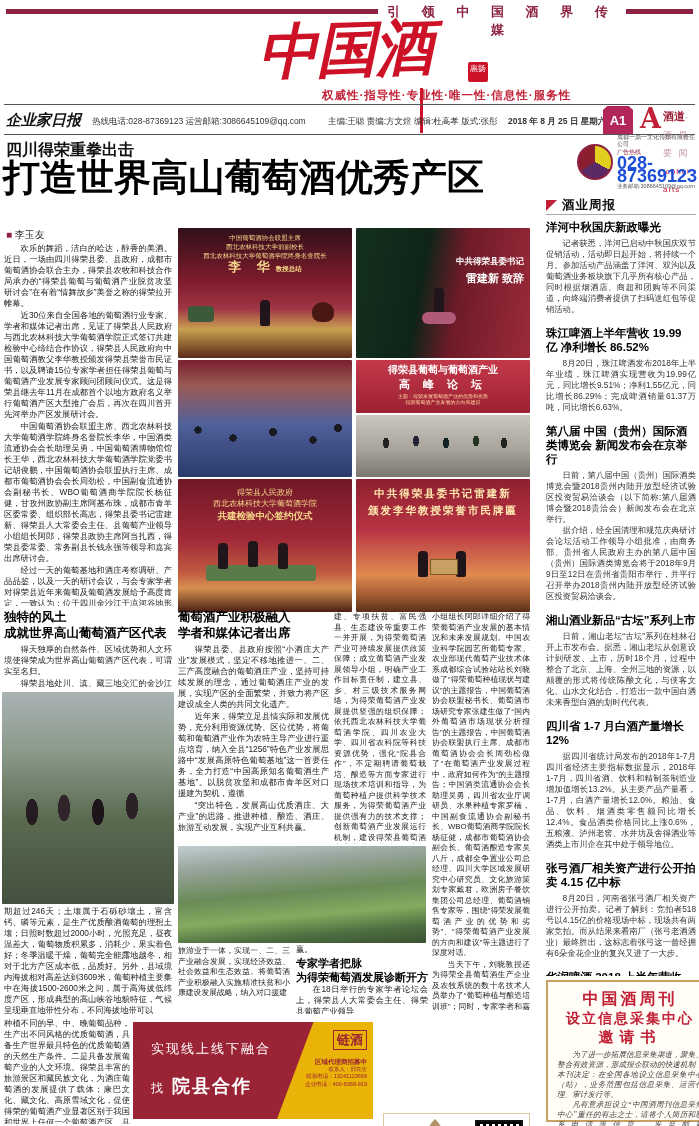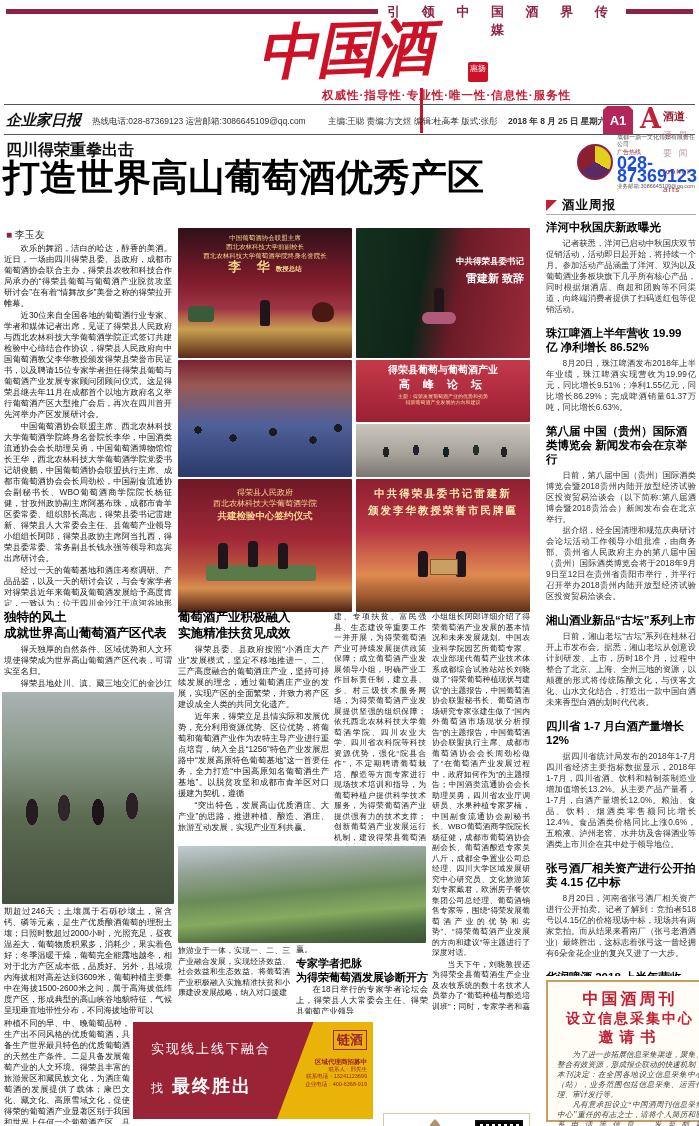--- a/index.html
+++ b/index.html
@@ -150,21 +150,21 @@
 
     <div class="ph" style="background:
            radial-gradient(6px 6px at 20px 70px,#1a1a22 60%,transparent 61%),
            radial-gradient(6px 6px at 55px 78px,#1a1a22 60%,transparent 61%),
            radial-gradient(7px 7px at 95px 72px,#1a1a22 60%,transparent 61%),
            radial-gradient(6px 6px at 135px 80px,#1a1a22 60%,transparent 61%),
            radial-gradient(7px 7px at 160px 68px,#1a1a22 60%,transparent 61%),
            linear-gradient(180deg,#7a2030 0%,#9a5a55 22%,#50609a 55%,#2a3a6a 100%);"></div>
 
     <div style="display:flex;flex-direction:column;gap:2px;">
-      <div class="ph" style="height:62px;background:linear-gradient(180deg,#c43a4a,#9c1f33);">
+      <div class="ph" style="height:53px;background:linear-gradient(180deg,#c43a4a,#9c1f33);">
         <div class="txt" style="top:3px;color:#fff;">
           <div style="font-size:10px;font-weight:bold;">得荣县葡萄与葡萄酒产业</div>
           <div style="font-size:11px;font-weight:bold;letter-spacing:5px;">高 峰 论 坛</div>
           <div style="font-size:5px;color:#ffd9a0;margin-top:1px;">主题：得荣发展葡萄酒产业的优势和劣势</div>
           <div style="font-size:5px;color:#ffd9a0;">得荣葡萄酒产业发展的方向和建议</div>
         </div>
       </div>
       <div class="ph" style="flex:1;background:
            radial-gradient(5px 9px at 30px 28px,#222 60%,transparent 61%),
            radial-gradient(5px 9px at 60px 26px,#223 60%,transparent 61%),
@@ -213,21 +213,21 @@
        linear-gradient(180deg,#aab2b4 0%,#8a9a8a 28%,#5a6a50 60%,#44503e 100%);"></div>
   <div class="abs col" style="left:4px;top:906px;width:168px;height:110px;">
     <p class="noind">期超过246天；土壤属于石砾砂壤土，富含钙、磷等元素，是生产优质酿酒葡萄的理想土壤；日照时数超过2000小时，光照充足，昼夜温差大，葡萄物质积累多，消耗少，果实着色好；冬季温暖干燥，葡萄完全能露地越冬，相对于北方产区成本低，品质好。另外，县域境内海拔相对高差达到3609米，葡萄种植主要集中在海拔1500-2600米之间，属于高海拔低纬度产区，形成典型的高山峡谷地貌特征，气候呈现垂直地带性分布，不同海拔地带可以</p>
   </div>
   <div class="abs col" style="left:4px;top:1018px;width:126px;height:106px;">
     <p class="noind">种植不同的早、中、晚葡萄品种，生产出不同风格的优质葡萄酒，具备生产世界最具特色的优质葡萄酒的天然生产条件。二是具备发展葡萄产业的人文环境。得荣县丰富的旅游景区和藏民族文化，为酒庄葡萄酒的发展提供了载体；康巴文化、藏文化、高原雪域文化，促使得荣的葡萄酒产业显著区别于我国和世界上任何一个葡萄酒产区，具有独特的历史、文化和民族“符号”；地处大香格里拉旅游环线中部、香格里拉旅游环线核心区，中国西部的太阳谷、翁甲圣山、下拥风景名胜、毛屋大峡谷等一大批旅游资</p>
   </div>
 
   <div class="abs subhead" style="left:178px;top:609px;width:152px;">
     <div>葡萄酒产业积极融入</div>
-    <div>实施精准扶贫见成效</div>
+    <div>学者和媒体记者出席</div>
   </div>
   <div class="abs col" style="left:178px;top:644px;width:151px;height:200px;">
     <p>得荣县委、县政府按照“小酒庄大产业”发展模式，坚定不移地推进一、二、三产高度融合的葡萄酒庄产业，坚持可持续发展的理念，通过葡萄酒庄产业的发展，实现产区的全面繁荣，并致力将产区建设成全人类的共同文化遗产。</p>
     <p>近年来，得荣立足县情实际和发展优势，充分利用资源优势、区位优势，将葡萄和葡萄酒产业作为农特主导产业进行重点培育，纳入全县“1256”特色产业发展思路中“发展高原特色葡萄基地”这一首要任务，全力打造“中国高原知名葡萄酒生产基地”。以脱贫攻坚和成都市青羊区对口援建为契机，遵循</p>
     <p>“突出特色，发展高山优质酒庄、大产业”的思路，推进种植、酿造、酒庄、旅游互动发展，实现产业互利共赢。</p>
   </div>
 
   <div class="abs col" style="left:334px;top:612px;width:92px;height:232px;font-size:7.8px;line-height:10.5px;">
     <p class="noind">建、专项扶贫、富民强县、生态建设等重要工作一并开展，为得荣葡萄酒产业可持续发展提供政策保障；成立葡萄酒产业发展领导小组，明确产业工作目标责任制，建立县、乡、村三级技术服务网络，为得荣葡萄酒产业发展提供坚强的组织保障；依托西北农林科技大学葡萄酒学院、四川农业大学、四川省农科院等科技资源优势，强化“院县合作”，不定期聘请葡萄栽培、酿造等方面专家进行现场技术培训和指导，为葡萄种植户提供科学技术服务，为得荣葡萄酒产业提供强有力的技术支撑；创新葡萄酒产业发展运行机制，建设得荣县葡萄酒产业基地，推广“政府引导、龙头带动、农民主体”的农民产业基地建设，采取“企业+专业合作社+基地+农户”的生产经营模式，实行“订单农业”，为规模经营铺平了道路。</p>
 
@@ -256,21 +256,21 @@
     </div>
     <div class="col" style="width:132px;">
         <p>在18日举行的专家学者论坛会上，得荣县人大常委会主任、得荣县葡萄产业领导</p>
       </div>
   </div>
 
   <div class="abs lianjiu" style="left:133px;top:1022px;width:240px;height:97px;">
     <div style="position:absolute;left:18px;top:18px;font-size:13px;letter-spacing:2px;">实现线上线下融合</div>
     <div style="position:absolute;left:18px;top:52px;font-size:18px;font-weight:bold;letter-spacing:2px;">
       <span style="font-size:12px;font-weight:normal;">找</span>
-      <span>最终胜出</span>
+      <span>院县合作</span>
     </div>
     <div class="lj-wedge">
       <div style="position:absolute;right:6px;top:8px;text-align:right;">
         <span class="lj-logo">链酒</span>
         <div class="lj-small" style="font-weight:bold;font-size:6.5px;margin-top:8px;">区域代理商招募中</div>
         <div class="lj-small">联系人：邢先生</div>
         <div class="lj-small">联系电话：13241123699</div>
         <div class="lj-small">企业电话：400-6368-919</div>
       </div>
     </div>

